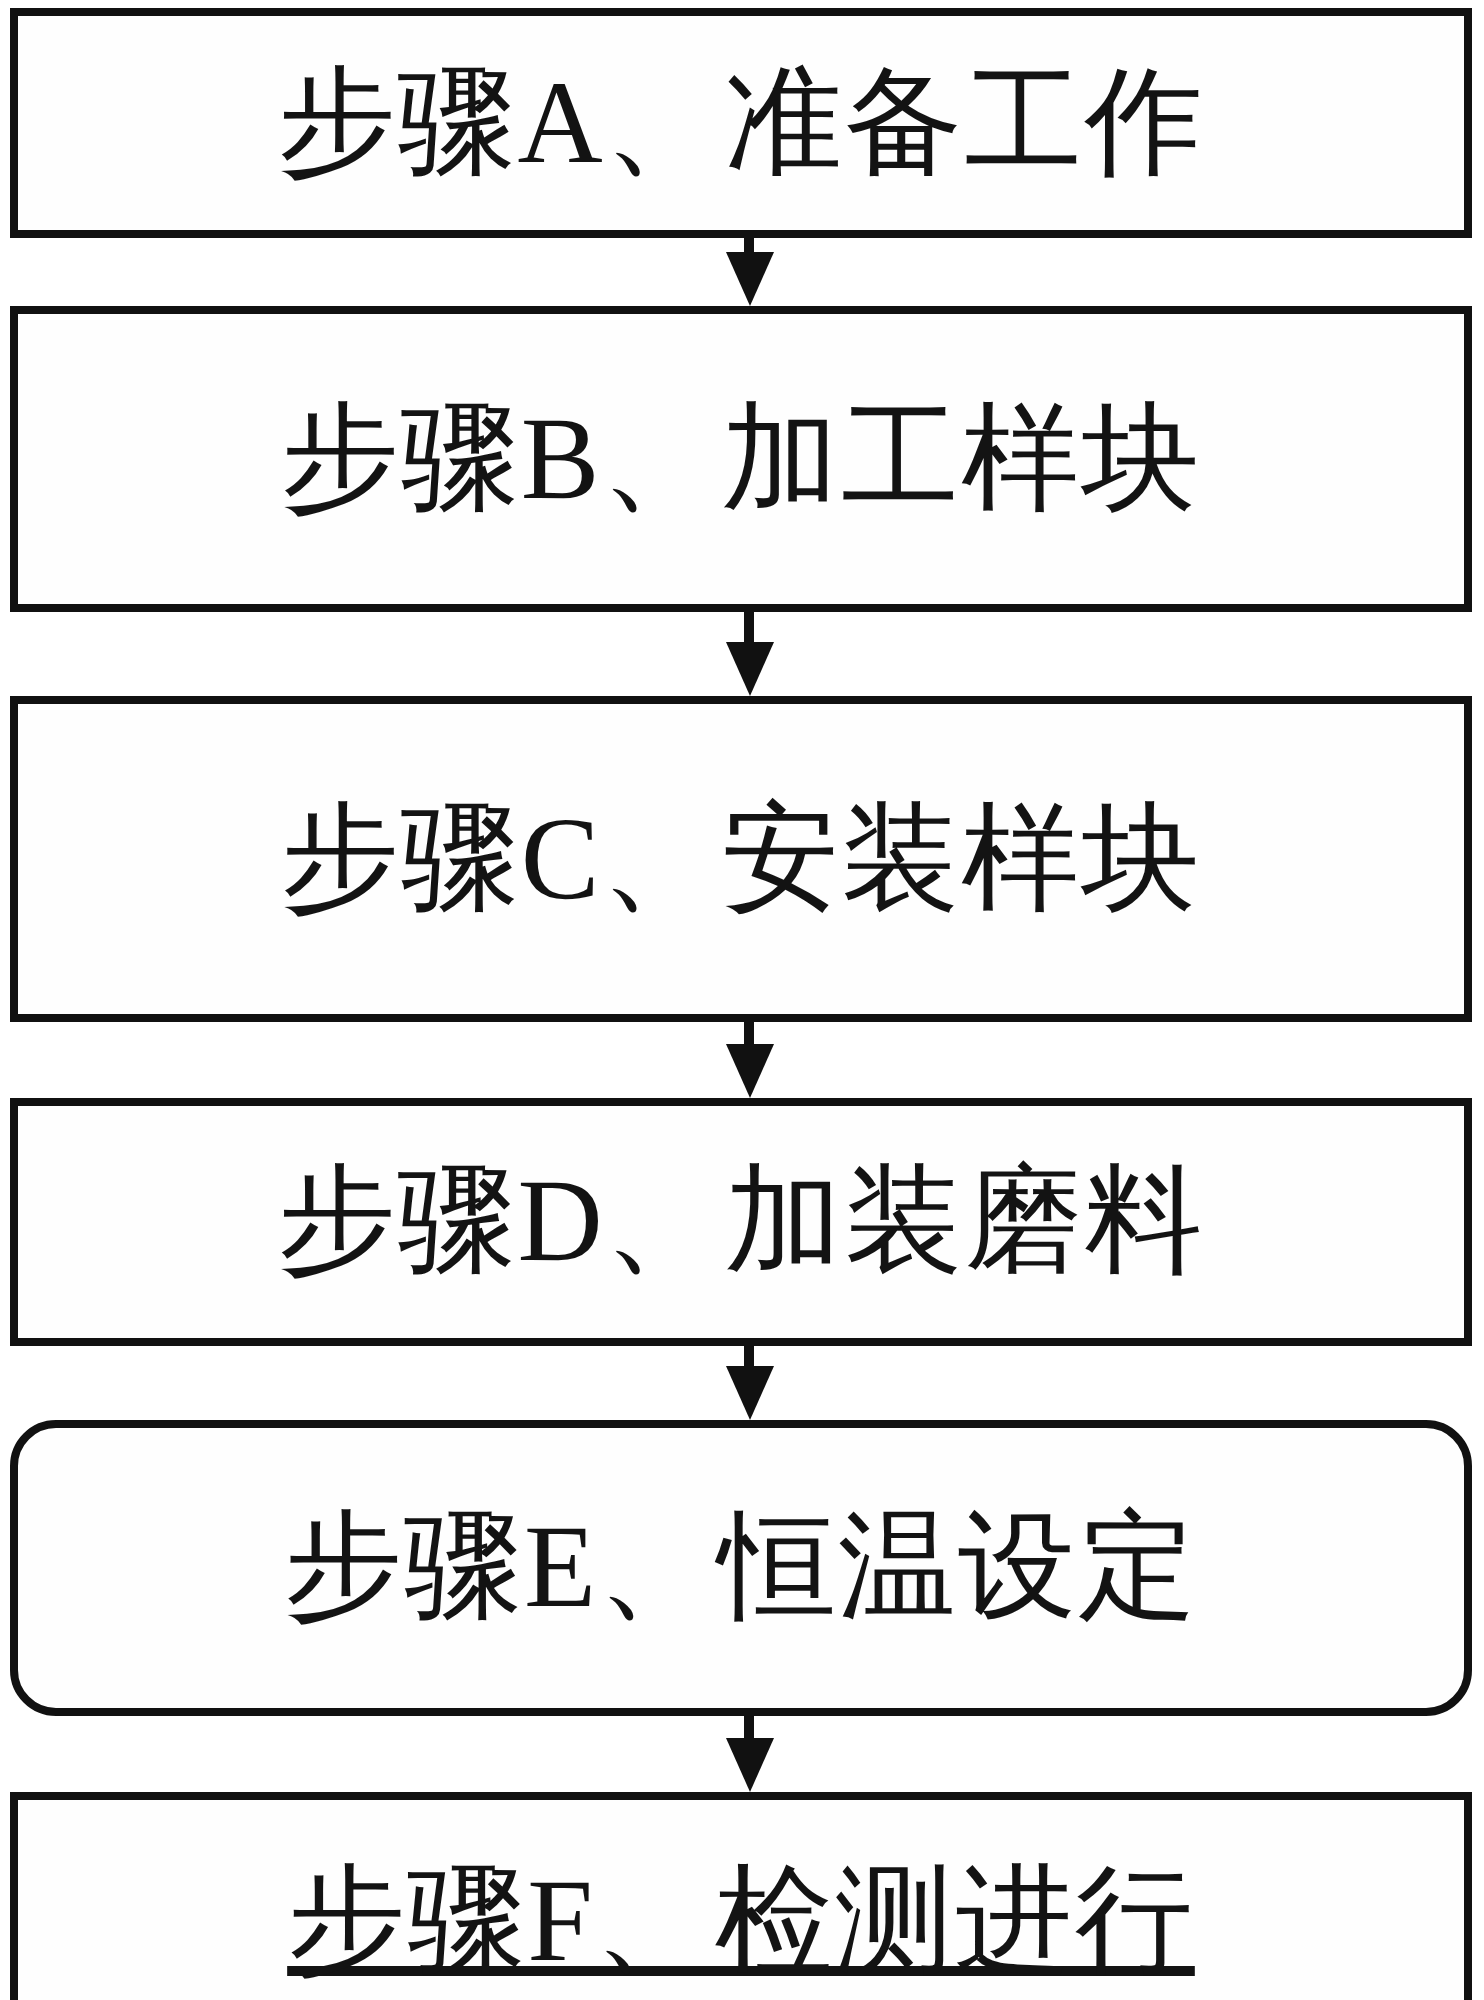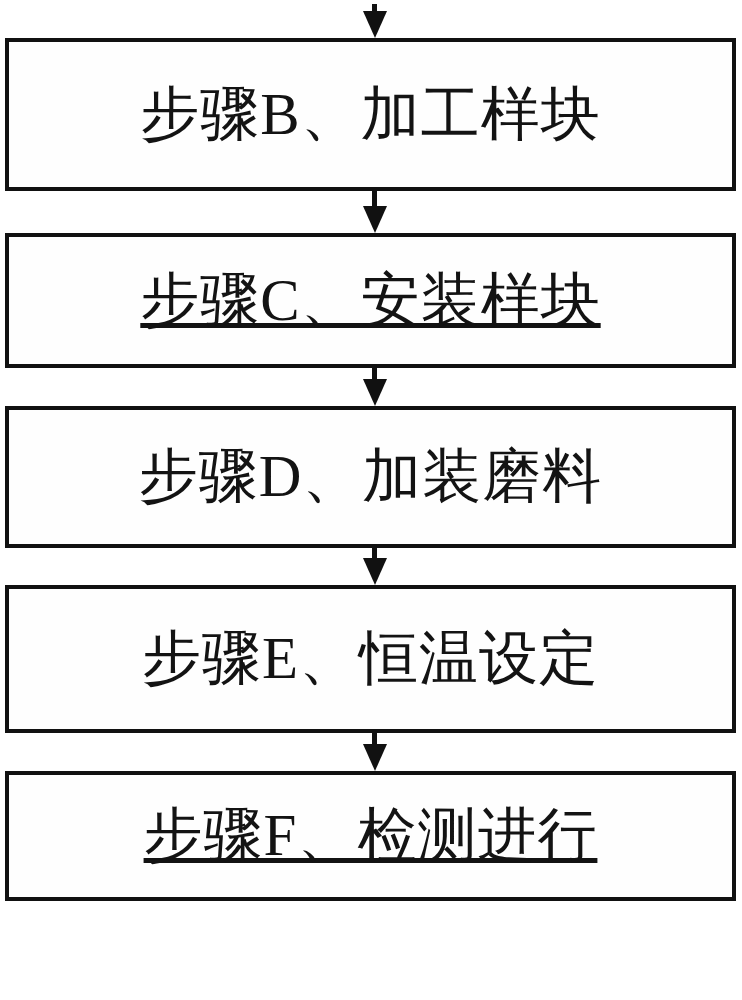--- a/index.html
+++ b/index.html
@@ -27,23 +27,23 @@
     justify-content: center;
     text-align: center;
     font-size: 59px;
     color: #131313;
     letter-spacing: 1px;
     flex: 0 0 auto;
   }
   
   .h1 { height: 115px; }
   .h2 { height: 153px; }
-  .h3 { height: 135px; text-decoration: underline; }
-  .h4 { height: 142px; }
-  .h5 { height: 148px; }
+  .h3 { height: 163px; }
+  .h4 { height: 124px; }
+  .h5 { height: 148px; border-radius: 23px; }
   .h6 { height: 130px; text-decoration: underline; }
 
   .arrow {
     flex: 0 0 auto;
     display: flex;
     flex-direction: column;
     align-items: center;
     transform: translateX(4px); 
   }
   .g1 { height: 34px; }
@@ -64,20 +64,23 @@
     border-right: 12px solid transparent;
     border-top: 27px solid #111111;
     flex: 0 0 auto;
   }
 </style>
 </head>
 <body>
 
 <div class="canvas">
 
+  <div class="step-box h1">
+    <span>步骤A、准备工作</span>
+  </div>
 
   <div class="arrow g1">
     <div class="stem"></div>
     <div class="head"></div>
   </div>
 
   <div class="step-box h2">
     <span>步骤B、加工样块</span>
   </div>
 

